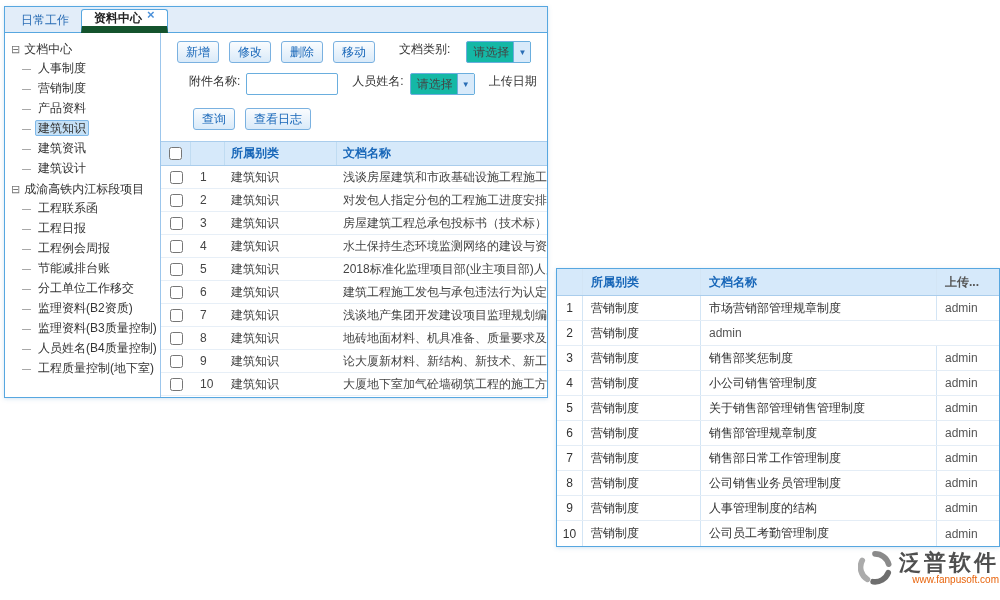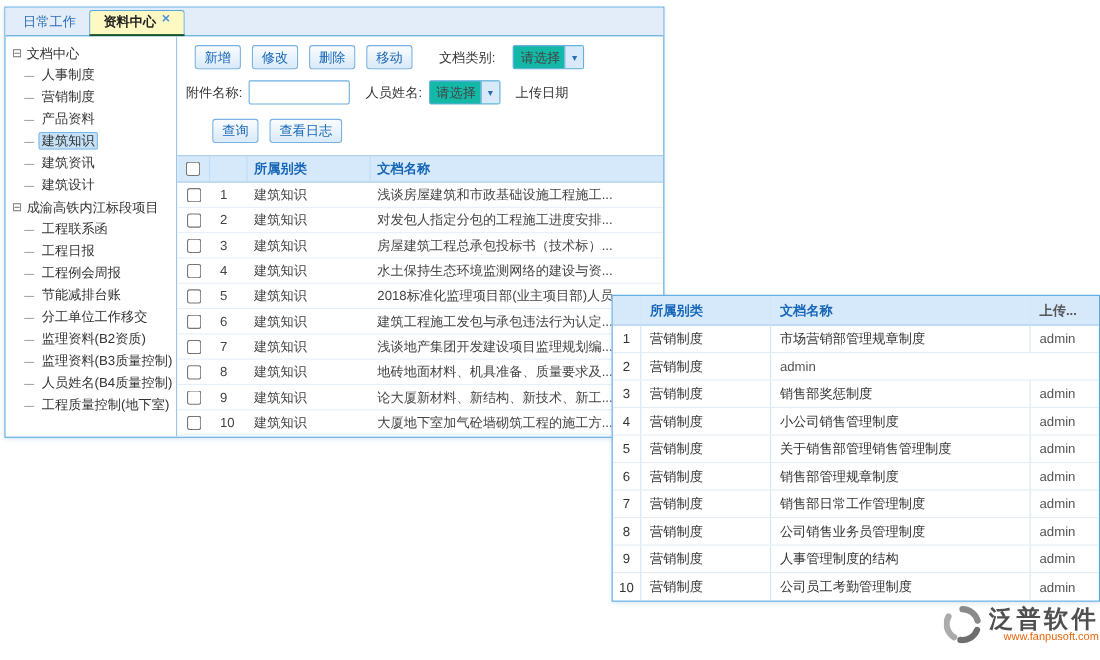--- a/index.html
+++ b/index.html
@@ -1,44 +1,44 @@
 <!DOCTYPE html>
 <html style="--window-border: #57a7e0; --tabbar-bg: #e2edf9; --header-bg: #d6e9fa; --header-text: #1766b8; --selected-bg: #c5e1f7; --button-text: #1766b8; --button-border: #7ab1e0; --url-orange: #e8640c;"><head>
 <meta charset="utf-8">
 <style>
   *{box-sizing:border-box;margin:0;padding:0}
   html,body{width:1000px;height:600px}
   body{background:#fff;font-family:"Liberation Sans",sans-serif;position:relative;overflow:hidden}
 
   
-  .window1{position:absolute;left:4px;top:6px;width:600px;height:392px;border:1px solid var(--window-border,#57a7e0);
+  .window1{position:absolute;left:4px;top:6px;width:544px;height:392px;border:1px solid var(--window-border,#57a7e0);
     background:#fff;display:flex;flex-direction:column;box-shadow:0 1px 4px rgba(90,150,205,.25)}
   .tabbar{height:26px;background:var(--tabbar-bg,#e2edf9);border-bottom:1px solid var(--window-border,#57a7e0);
     display:flex;align-items:flex-end;padding-left:4px;flex:none}
   .tab{height:24px;display:flex;align-items:center;padding:0 12px;font-size:12px;color:#2a6db5;cursor:pointer;gap:5px}
-  .tab.active{background:#fef9c3;border:1px solid var(--window-border,#57a7e0);border-bottom:2px solid #14532d;
+  .tab.active{background:#ffffff;border:1px solid var(--window-border,#57a7e0);border-bottom:7px solid #14532d;
     margin-bottom:-1px;border-radius:3px 3px 0 0;color:#222;font-weight:bold}
   .tab-close{color:#4a90d9;font-size:13px;line-height:1;margin-top:-8px;cursor:pointer}
   .win-body{flex:1;display:flex;overflow:hidden}
 
   
   .sidebar{width:156px;flex:none;border-right:1px solid #9cc6ec;padding:6px 0 0 6px;font-size:12px;color:#333;
     overflow:hidden;white-space:nowrap}
   .tree-root{height:20px;display:flex;align-items:center;gap:4px;cursor:pointer}
   .tree-toggle{color:#777;font-size:11px;line-height:1}
   .tree-item{height:20px;line-height:18px;padding-left:24px;position:relative;cursor:pointer}
   .tree-item::before{content:"";position:absolute;left:11px;top:10px;width:9px;border-top:1px solid #a8a8a8}
   .ti-label{padding:1px 3px;border-radius:2px}
   .tree-item.selected .ti-label{background:var(--selected-bg,#c5e1f7);border:1px solid #7fb8e8;padding:0 2px}
 
   
   .content{flex:1;position:relative;overflow:hidden;font-size:12px;display:flex;flex-direction:column}
-  .trow{display:flex;align-items:center;white-space:nowrap;flex:none}
+  .trow{display:flex;white-space:nowrap;flex:none}
   .trow1{margin:8px 0 0 16px;gap:10px}
-  .trow2{margin:10px 0 0 8px}
+  .trow2{margin:10px 0 0 28px}
   .trow3{margin:13px 0 0 32px;gap:10px}
   .btn{height:22px;padding:0 8px;font-size:12px;color:var(--button-text,#1766b8);
     background:linear-gradient(#fafcfe,#d9eaf9);border:1px solid var(--button-border,#7ab1e0);
     border-radius:3px;cursor:pointer;font-family:inherit;flex:none}
   .field-label{color:#333;margin:0 6px 0 14px}
   .trow2 .field-label:first-child{margin-left:0}
   .text-input{width:92px;height:22px;border:1px solid #6aaede;border-radius:2px;padding:0 4px;font-size:12px;font-family:inherit}
   .select{display:flex;align-items:stretch;height:22px;border:1px solid #6aaede;border-radius:2px;background:#14b8a6;cursor:pointer;flex:none}
   .sel-val{width:46px;display:flex;align-items:center;padding-left:6px;color:#444}
   .sel-arrow{width:17px;background:#d8eafa;border-left:1px solid #6aaede;display:flex;align-items:center;justify-content:center;color:#2a6db5;font-size:8px}

